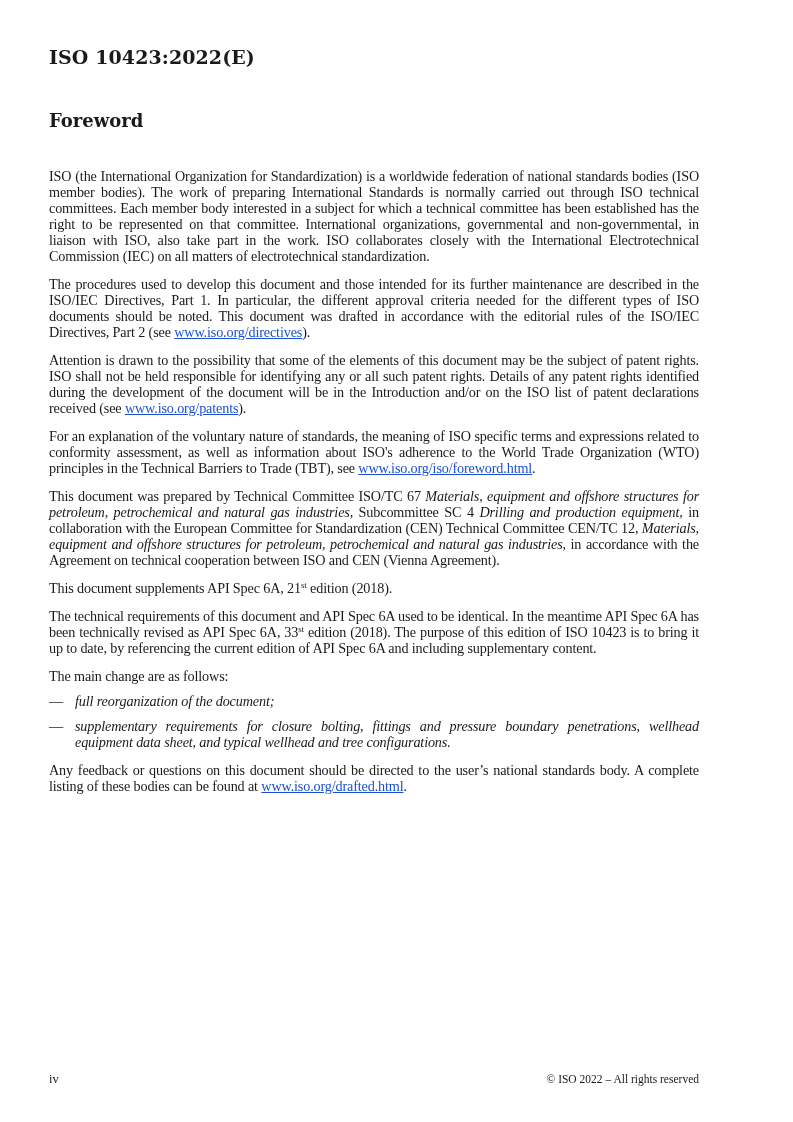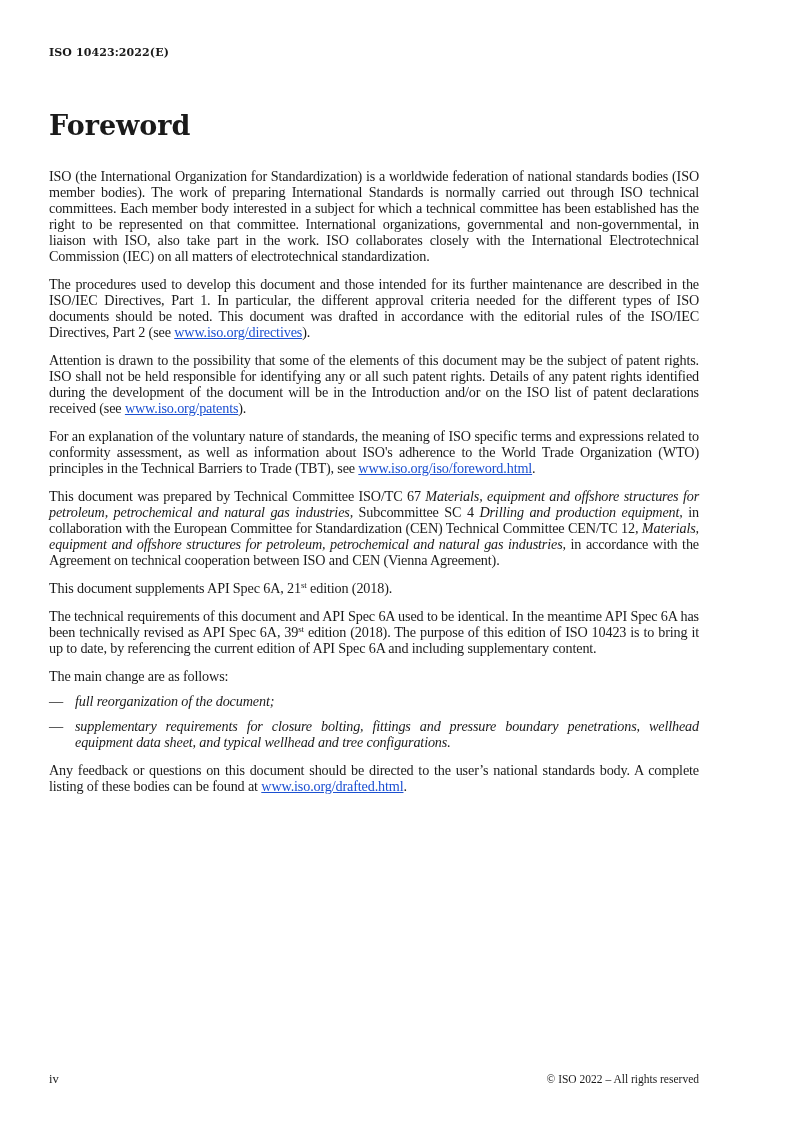--- a/index.html
+++ b/index.html
@@ -1,20 +1,20 @@
 <!DOCTYPE html>
 <html><head>
 <meta charset="utf-8">
 <style>
   html, body { margin: 0; padding: 0; background: #ffffff; }
   body { width: 793px; height: 1122px; position: relative; overflow: hidden;
          font-family: "DejaVu Serif", "Liberation Serif", serif; color: #1a1a1a; }
   .page { position: absolute; left: 49px; top: 0; width: 650px; }
-  .doc-id { position: absolute; top: 46px; left: 0; font-weight: bold; font-size: 11px; letter-spacing: 0.1px; }
-  .title { position: absolute; top: 110px; left: 0; margin: 0; font-weight: bold; font-size: 27px; }
+  .doc-id { position: absolute; top: 46px; left: 0; font-weight: bold; font-size: 19px; letter-spacing: 0.1px; }
+  .title { position: absolute; top: 110px; left: 0; margin: 0; font-weight: bold; font-size: 18px; }
   .body { position: absolute; top: 156px; left: 0; width: 650px; font-size: 12.6px; line-height: 16px; }
   .body p { margin: 12px 0 9px 0; text-align: justify; font-family: "Liberation Serif", "DejaVu Serif", serif; font-size: 14.2px; letter-spacing: -0.15px; }
   .body a { color: #1a4fd1; text-decoration: underline; }
   .body em { font-style: italic; }
   .body sup { font-size: 9px; line-height: 0; vertical-align: 5px; }
   .dash-item { display: flex; margin: 0 0 9px 0; font-family: "Liberation Serif", "DejaVu Serif", serif; font-size: 14.2px; letter-spacing: -0.15px; }
   .dash-item .dash { width: 26px; flex: 0 0 26px; }
   .dash-item .txt { flex: 1; text-align: justify; font-style: italic; }
   .footer-left { position: absolute; top: 1072px; left: 0; font-size: 12.5px; font-family: "Liberation Serif", serif; }
   .footer-right { position: absolute; top: 1073px; right: 0; font-size: 11.5px; font-family: "Liberation Serif", serif; }
@@ -34,21 +34,21 @@
     <p><span>Attention is drawn to the possibility that some of the elements of this document may be the subject of patent rights. ISO shall not be held responsible for identifying any or all such patent rights. Details of any patent rights identified during the development of the document will be in the Introduction and/or on the ISO list of patent declarations received (see </span><a href="#" style="color: rgb(26, 79, 209);">www.iso.org/patents</a><span>).</span></p>
 
 
     <p><span>For an explanation of the voluntary nature of standards, the meaning of ISO specific terms and expressions related to conformity assessment, as well as information about ISO's adherence to the World Trade Organization (WTO) principles in the Technical Barriers to Trade (TBT), see </span><a href="#" style="color: rgb(26, 79, 209);">www.iso.org/iso/foreword.html</a><span>.</span></p>
 
     <p><span>This document was prepared by Technical Committee ISO/TC 67 </span><em>Materials, equipment and offshore structures for petroleum, petrochemical and natural gas industries,</em><span> Subcommittee SC 4 </span><em>Drilling and production equipment,</em><span> in collaboration with the European Committee for Standardization (CEN) Technical Committee CEN/TC 12, </span><em>Materials, equipment and offshore structures for petroleum, petrochemical and natural gas industries,</em><span> in accordance with the Agreement on technical cooperation between ISO and CEN (Vienna Agreement).</span></p>
 
 
     <p><span>This document supplements API Spec 6A, 21</span><sup>st</sup><span> edition (2018).</span></p>
 
-    <p><span>The technical requirements of this document and API Spec 6A used to be identical. In the meantime API Spec 6A has been technically revised as API Spec 6A, 39</span><sup>st</sup><span> edition (2018). The purpose of this edition of ISO 10423 is to bring it up to date, by referencing the current edition of API Spec 6A and including supplementary content.</span></p>
+    <p><span>The technical requirements of this document and API Spec 6A used to be identical. In the meantime API Spec 6A has been technically revised as API Spec 6A, 33</span><sup>st</sup><span> edition (2018). The purpose of this edition of ISO 10423 is to bring it up to date, by referencing the current edition of API Spec 6A and including supplementary content.</span></p>
 
     <p>The main change are as follows:</p>
 
     <div>
       <div class="dash-item">
         <span class="dash">—</span>
         <span class="txt">full reorganization of the document;</span>
       </div>
       <div class="dash-item">
         <span class="dash">—</span>

